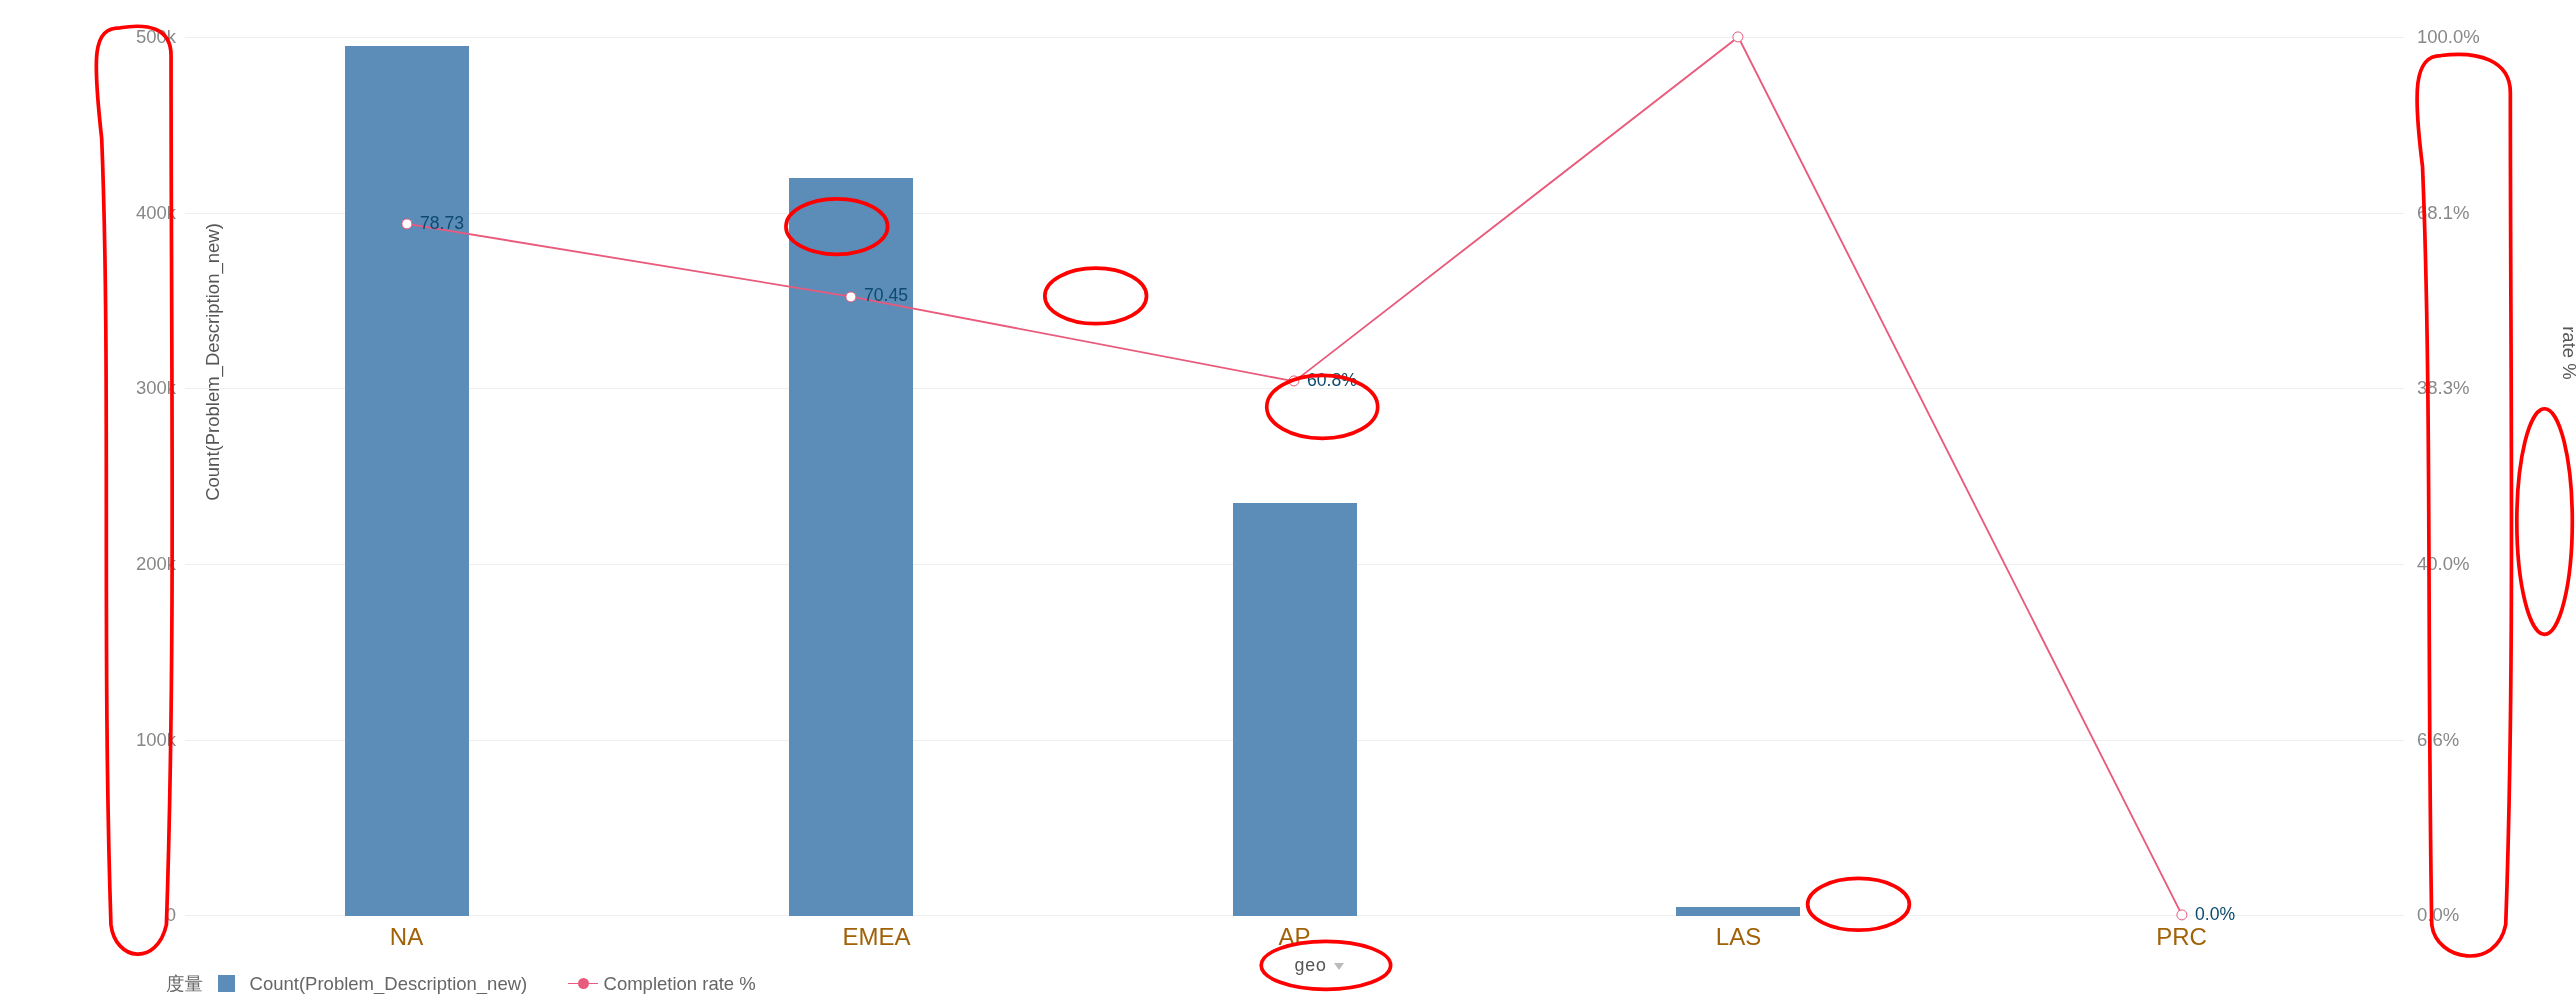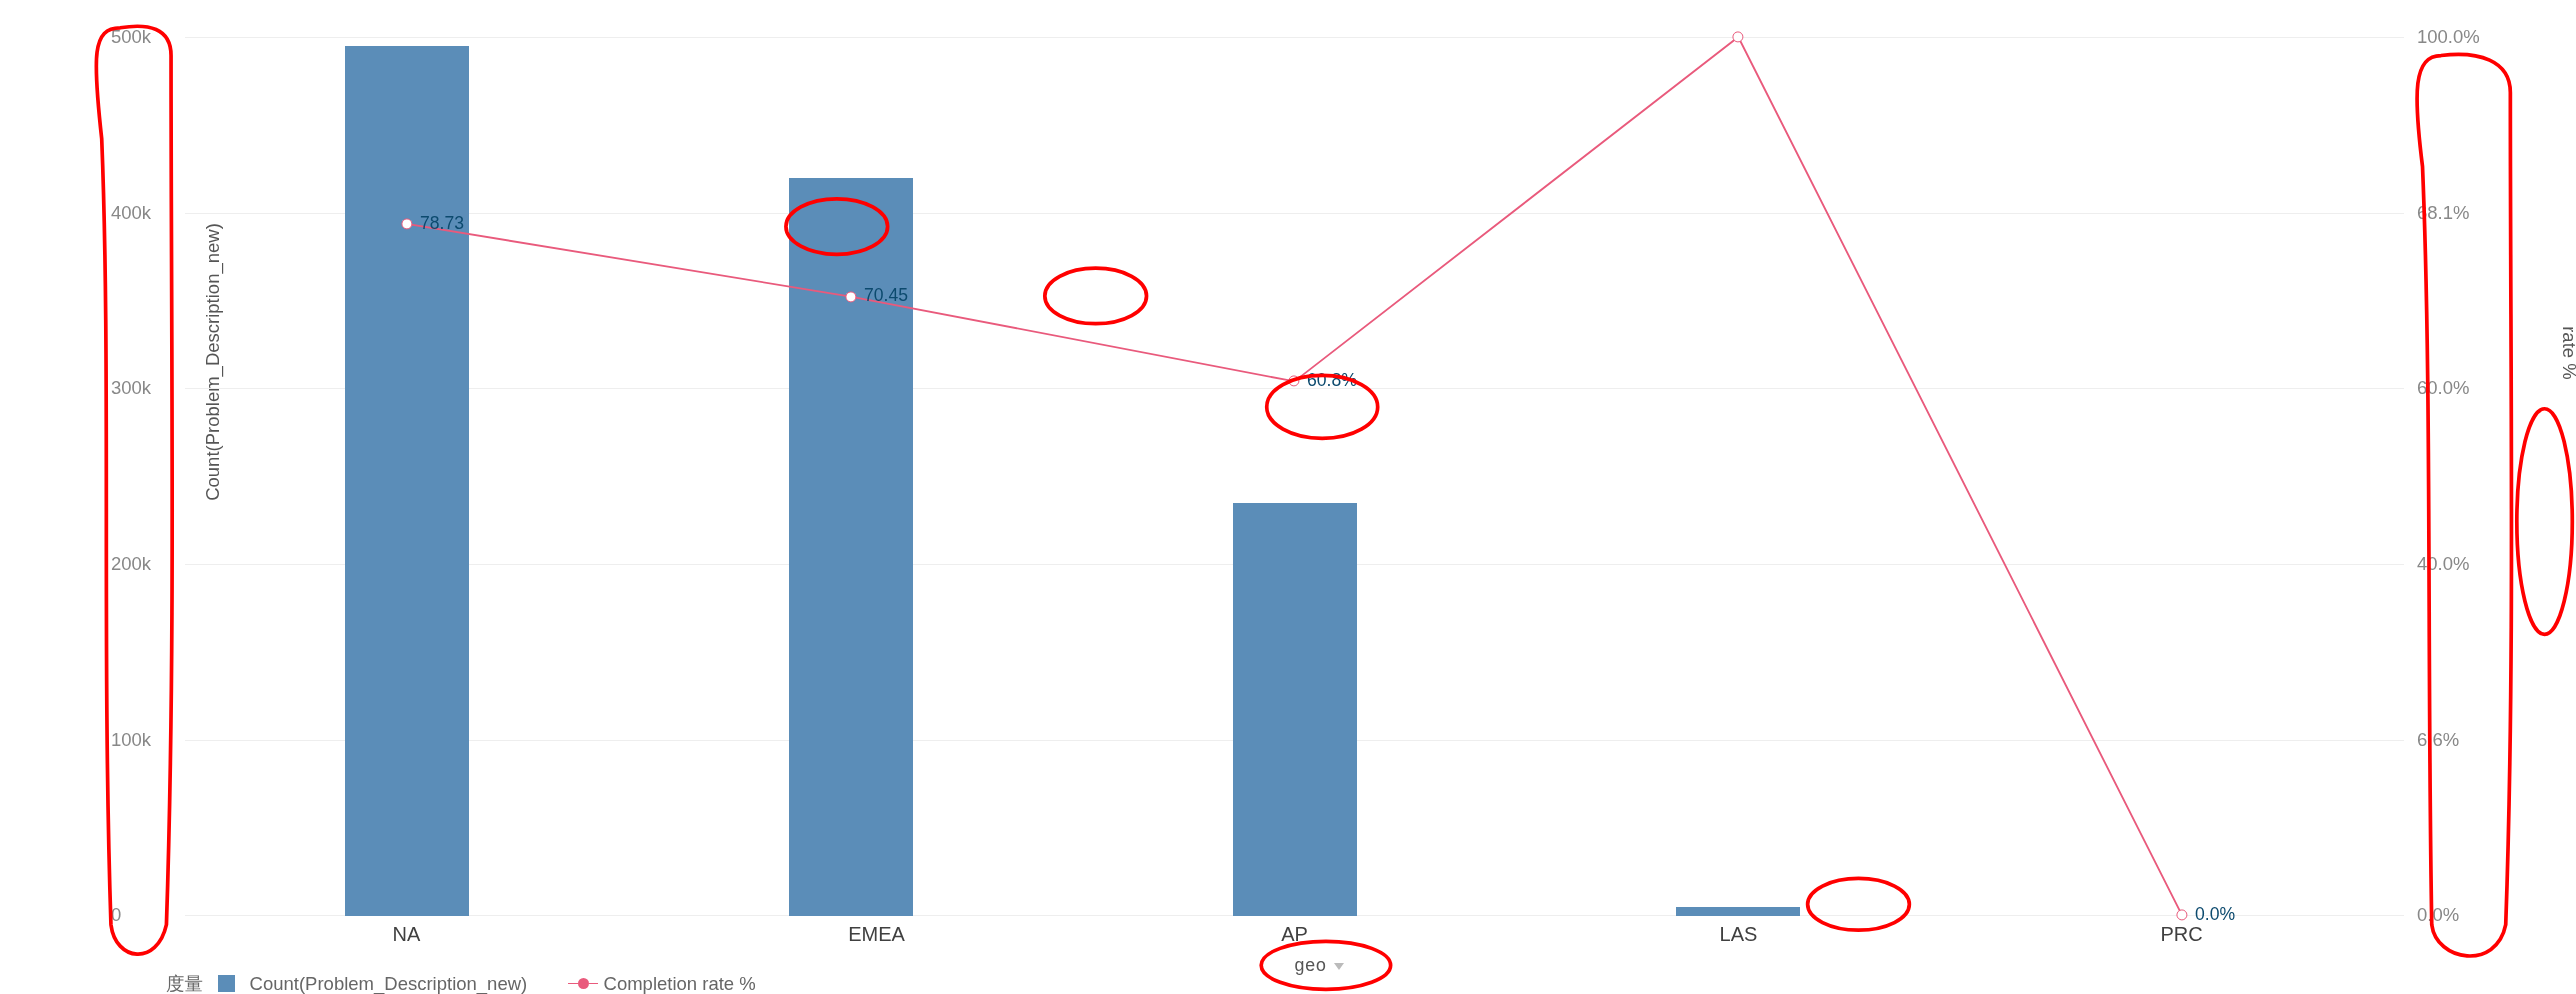--- a/index.html
+++ b/index.html
@@ -1,20 +1,20 @@
 <!DOCTYPE html>
 <html style="font-size:15px"><head>
 <meta charset="utf-8">
 <style>
   html,body{margin:0;padding:0;background:#fff;font-family:-apple-system,BlinkMacSystemFont,"Segoe UI",Arial,sans-serif;color:#555;}
   #wrap{position:relative;width:2576px;height:995px;}
   .vlabel{position:absolute;font-size:18.5px;color:#555;transform-origin:center;}
-  .tick{position:absolute;font-size:18.5px;color:#888;}
+  .tick{position:absolute;font-size:18.5px;color:#888;text-align:right;}
   .tick-r{text-align:left;}
-  .cat{position:absolute;font-size:20px;color:#404040;text-align:center;width:129px;}
+  .cat{position:absolute;font-size:24px;color:#a16207;text-align:center;width:129px;}
   .xlabel{position:absolute;font-size:18px;color:#555;font-family:"Courier New",monospace;}
   .grid{position:absolute;background:#eee;height:0.9px;}
   .bar{position:absolute;background:#5B8DB8;}
   .dlabel{position:absolute;font-size:17.6px;color:#0c4a6e;white-space:nowrap;}
   .legend{position:absolute;font-size:18.5px;color:#666;display:flex;align-items:center;gap:15px;}
   .leg-box{width:16.6px;height:16.6px;background:#5B8DB8;display:inline-block;}
   .leg-dot{width:11px;height:11px;border-radius:50%;background:#E95A7C;display:inline-block;position:relative;}
   .leg-dot::before,.leg-dot::after{content:"";position:absolute;top:4.6px;width:9.2px;height:1.8px;background:#E95A7C;}
   .leg-dot::before{left:-9.2px;} .leg-dot::after{right:-9.2px;}
   .dot{position:absolute;width:9.2px;height:9.2px;border-radius:50%;background:#fff;border:1.8px solid #E95A7C;transform:translate(-50%,-50%);}
@@ -44,21 +44,21 @@
       <div class="tick" style="left: 111px; top: 729px; width: 65px;">100k</div>
       <div class="tick" style="left: 111px; top: 553px; width: 65px;">200k</div>
       <div class="tick" style="left: 111px; top: 377px; width: 65px;">300k</div>
       <div class="tick" style="left: 111px; top: 202px; width: 65px;">400k</div>
       <div class="tick" style="left: 111px; top: 26px; width: 65px;">500k</div>
     </div>
   <div id="rticks">
       <div class="tick tick-r" style="left: 2417px; top: 904px; width: 83px;">0.0%</div>
       <div class="tick tick-r" style="left: 2417px; top: 729px; width: 83px;">6.6%</div>
       <div class="tick tick-r" style="left: 2417px; top: 553px; width: 83px;">40.0%</div>
-      <div class="tick tick-r" style="left: 2417px; top: 377px; width: 83px;">60.0%</div>
+      <div class="tick tick-r" style="left: 2417px; top: 377px; width: 83px;">38.3%</div>
       <div class="tick tick-r" style="left: 2417px; top: 202px; width: 83px;">68.1%</div>
       <div class="tick tick-r" style="left: 2417px; top: 26px; width: 83px;">100.0%</div>
     </div>
 
   <div id="bars">
       <div class="bar" style="left: 345px; top: 46px; width: 124px; height: 870px;"></div>
       <div class="bar" style="left: 789px; top: 178px; width: 124px; height: 738px;"></div>
       <div class="bar" style="left: 1233px; top: 503px; width: 124px; height: 413px;"></div>
       <div class="bar" style="left: 1676px; top: 907px; width: 124px; height: 8.8px;"></div>
       <div class="bar" style="left: 2120px; top: 915px; width: 124px; height: 0px;"></div>

